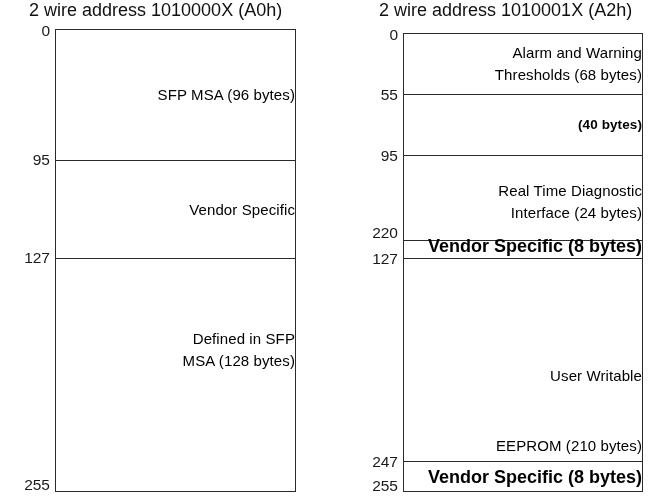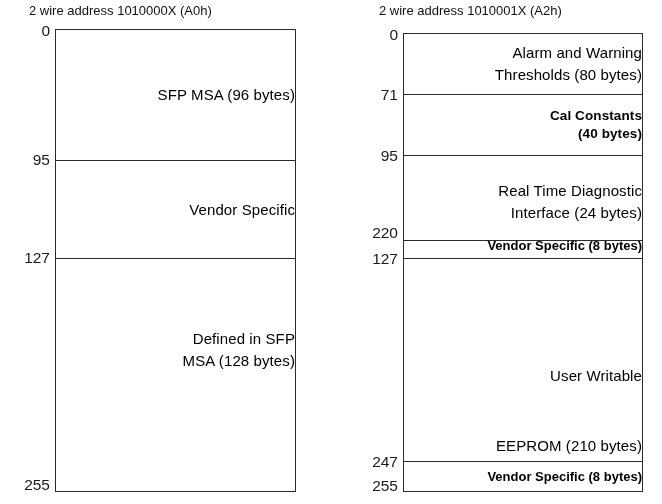--- a/index.html
+++ b/index.html
@@ -22,21 +22,21 @@
   .column {
     position: absolute;
     top: 0;
   }
   .col-a0h { left: 0px; width: 330px; }
   .col-a2h { left: 330px; width: 332px; }
 
   .col-title {
     position: absolute;
     top: 2px;
-    font-size: 13px;
+    font-size: 18px;
     line-height: 17px;
     white-space: nowrap;
     color: #111;
   }
   .col-a0h .col-title { left: 29px; }
   .col-a2h .col-title { left: 49px; }
 
   
   .map {
     position: absolute;
@@ -80,21 +80,21 @@
     line-height: 22px;
     letter-spacing: 0.1px;
   }
   .seg.bold .seg-line {
     font-size: 13.5px;
     line-height: 18px;
     font-weight: bold;
     letter-spacing: 0.1px;
   }
   .seg.compact .seg-line {
-    font-size: 13px;
+    font-size: 18px;
     line-height: 16px;
     font-weight: bold;
   }
   .seg.wide-gap .seg-line {
     line-height: 30px;
     margin-top: 40px;
   }
 
   
   .addr {
@@ -132,34 +132,33 @@
         <span class="seg-line">Defined in SFP</span>
         <span class="seg-line">MSA (128 bytes)</span>
       </div>
     </div>
   </div>
 
   <div class="column col-a2h">
     <div class="col-title">2 wire address 1010001X (A2h)</div>
 
     <div class="addr" style="top:26px;">0</div>
-    <div class="addr" style="top:86px;">71</div>
+    <div class="addr" style="top:86px;">55</div>
     <div class="addr" style="top:147px;">95</div>
     <div class="addr" style="top:224px;">220</div>
     <div class="addr" style="top:250px;">127</div>
     <div class="addr" style="top:453px;">247</div>
     <div class="addr" style="top:477px;">255</div>
 
     <div class="map map-a2h">
       <div class="seg normal" style="top:0px; height:61px;">
         <span class="seg-line">Alarm and Warning</span>
-        <span class="seg-line">Thresholds (80 bytes)</span>
+        <span class="seg-line">Thresholds (68 bytes)</span>
       </div>
       <div class="seg bold" style="top:61px; height:61px;">
-        <span class="seg-line">Cal Constants</span>
         <span class="seg-line">(40 bytes)</span>
       </div>
       <div class="seg normal" style="top:130px; height:77px;">
         <span class="seg-line">Real Time Diagnostic</span>
         <span class="seg-line">Interface (24 bytes)</span>
       </div>
       <div class="seg compact" style="top:199px; height:26px;">
         <span class="seg-line">Vendor Specific (8 bytes)</span>
       </div>
       <div class="seg normal wide-gap" style="top:225px; height:203px; justify-content:flex-start; padding-top:62px;">

